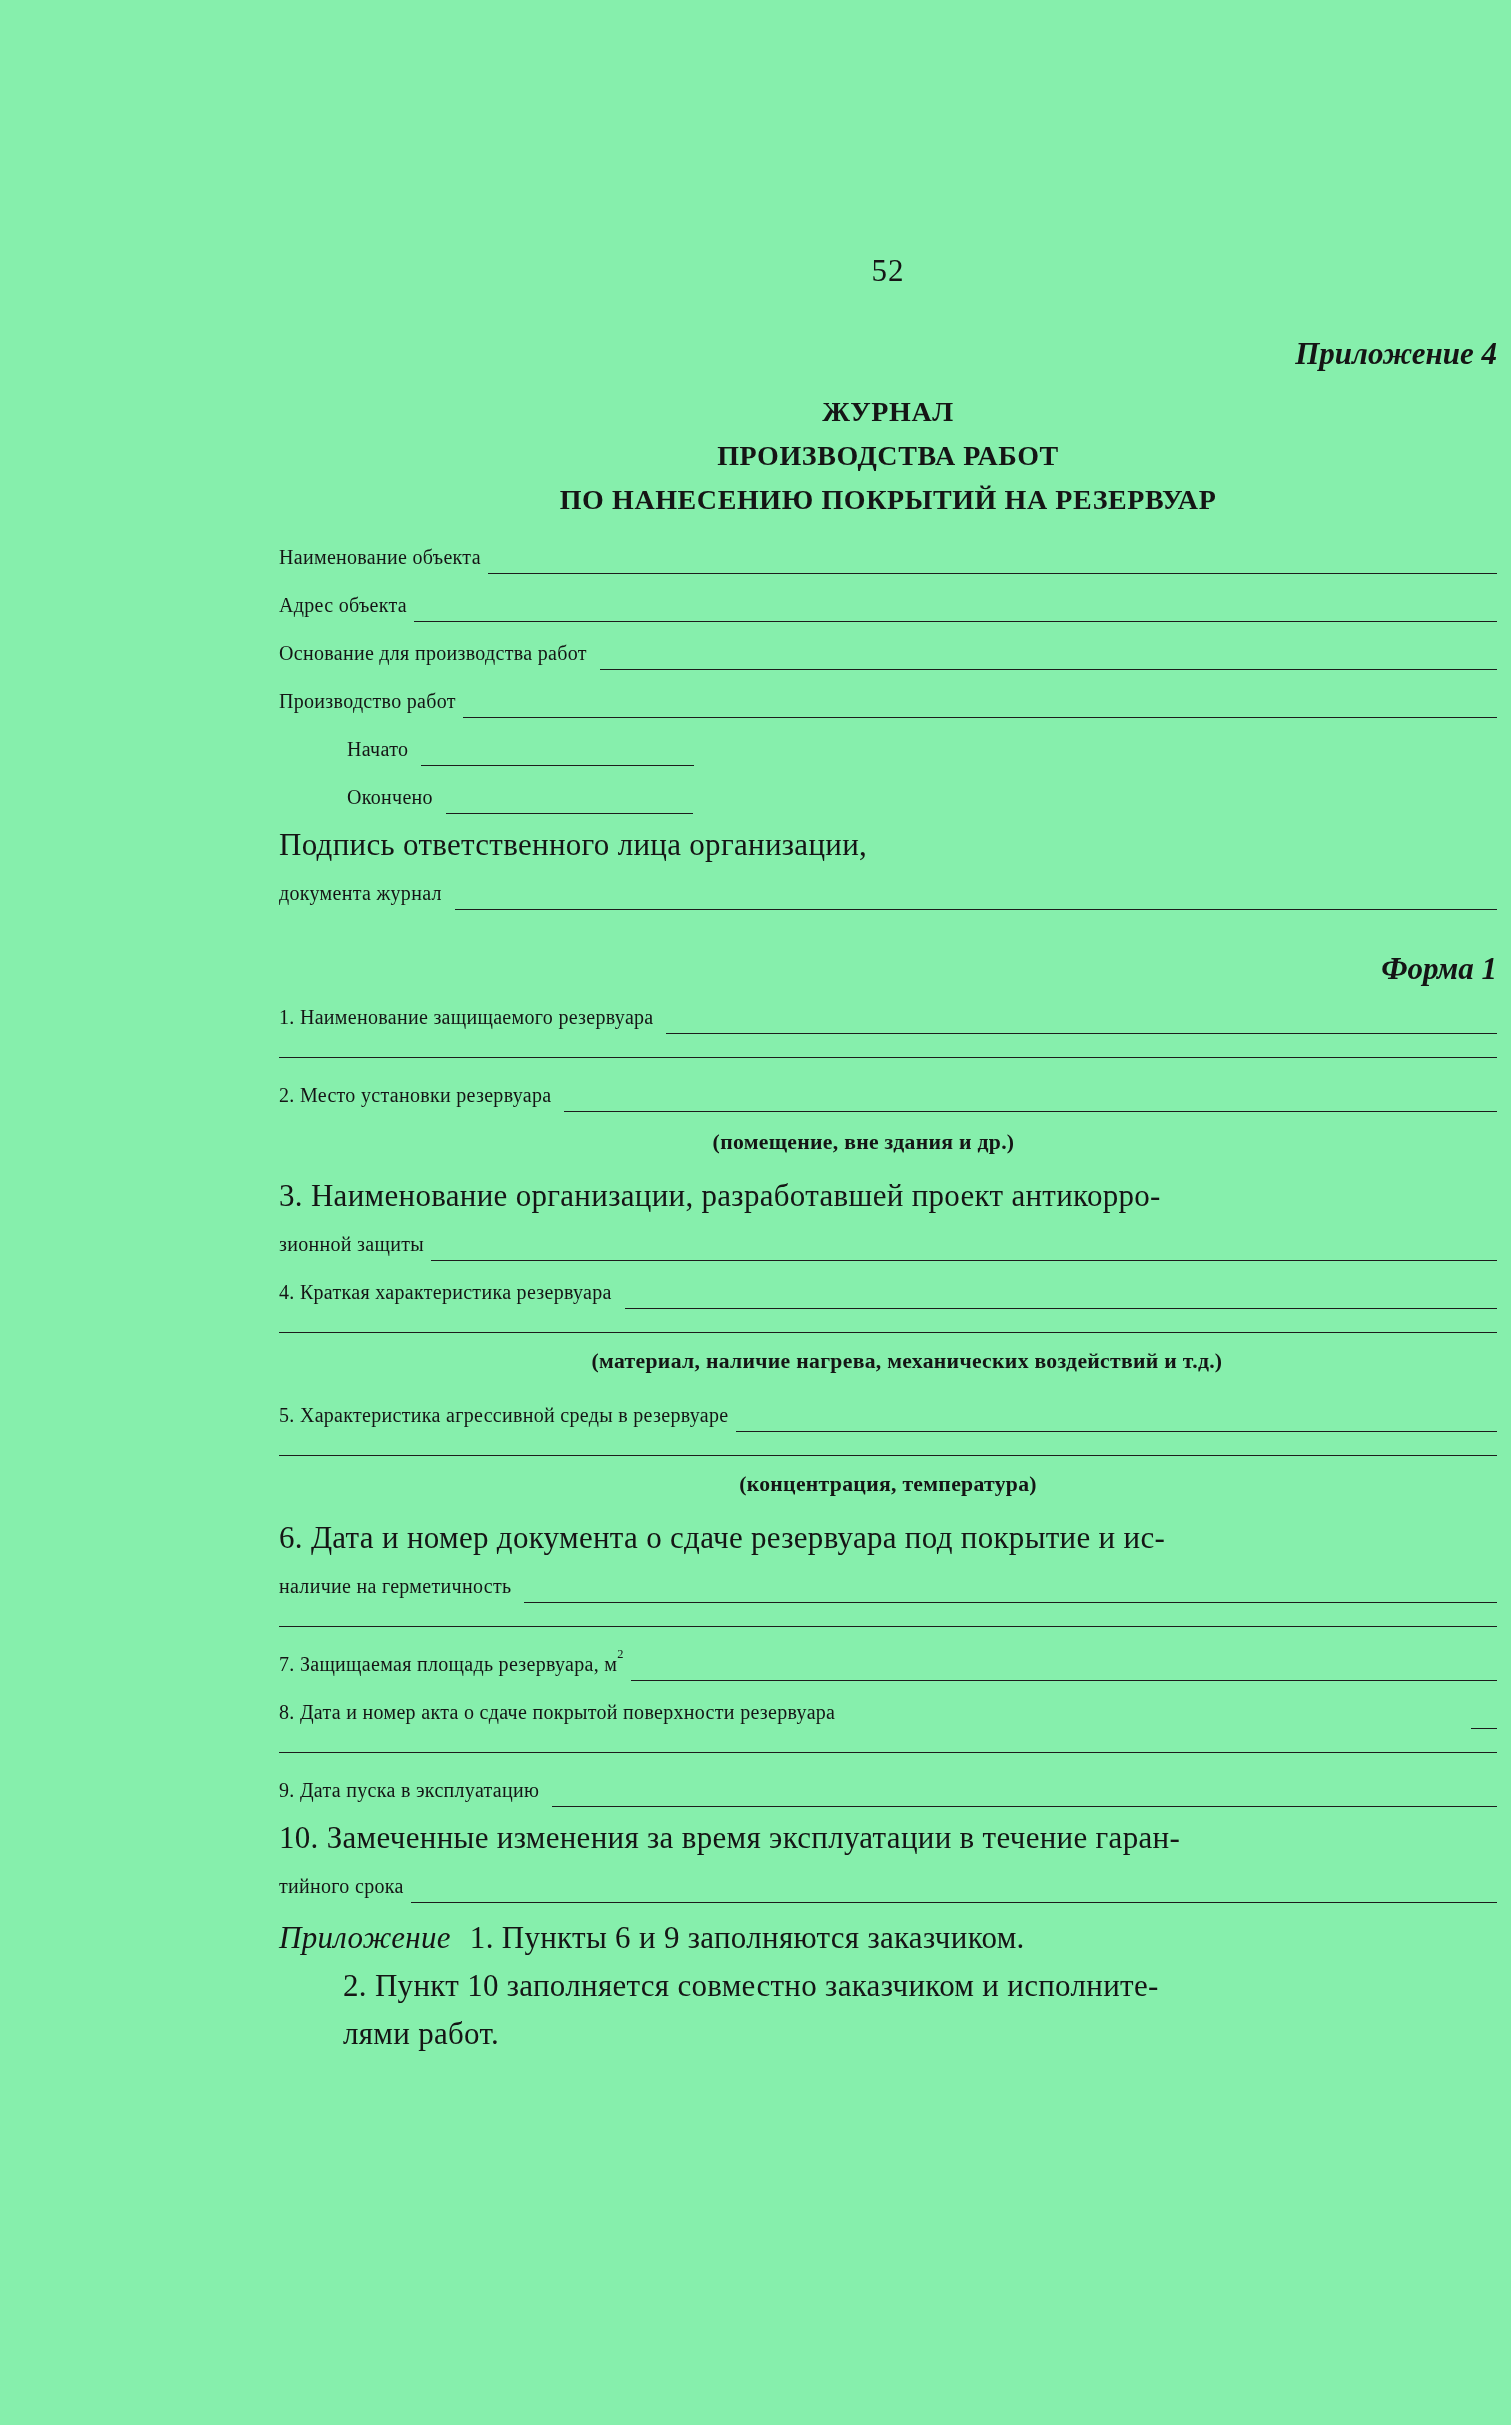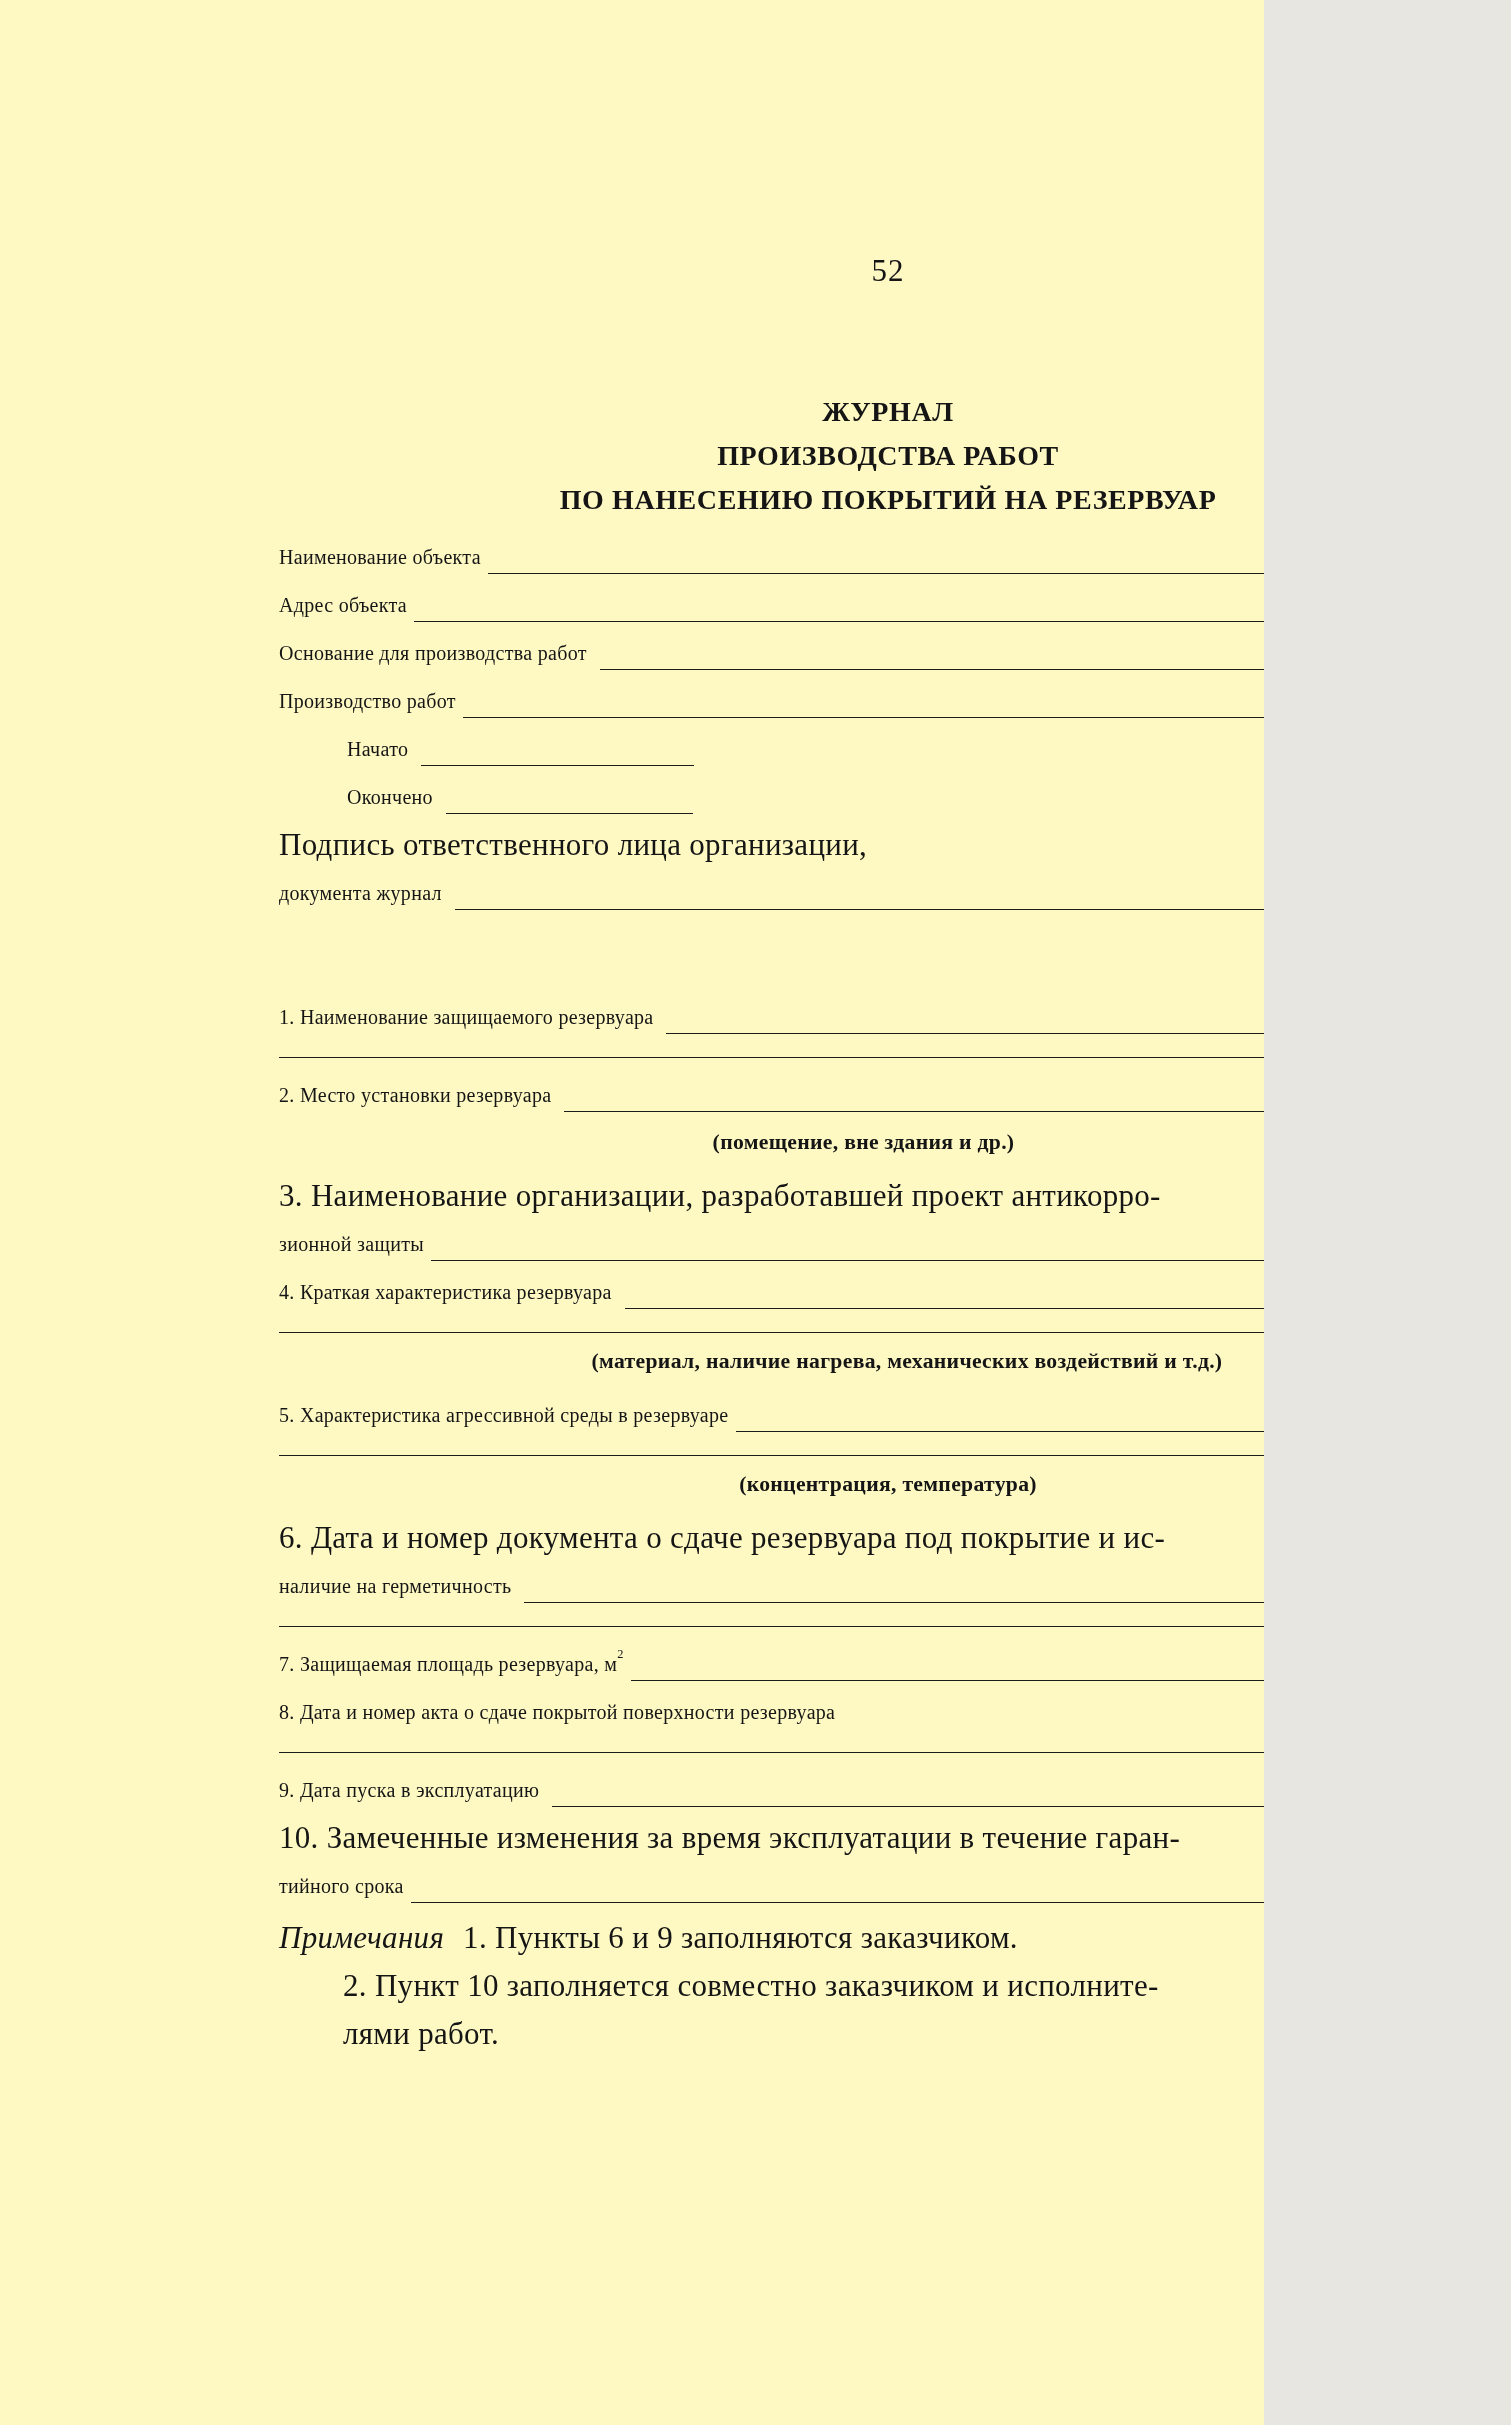--- a/index.html
+++ b/index.html
@@ -5,22 +5,22 @@
   html, body { margin: 0; padding: 0; }
   body {
     width: 1511px; height: 2426px;
     background: #e8e6e0;
     font-family: "Liberation Serif", "DejaVu Serif", serif;
     color: #151515;
     -webkit-font-smoothing: antialiased;
   }
   .page {
     position: relative;
-    width: 1264px; height: 2426px;
-    background: #fef9c3;
+    width: 1511px; height: 2426px;
+    background: #86efac;
     overflow: hidden;
   }
   .content {
     position: absolute;
     left: 279px; top: 252px;
     width: 1218px;
   }
   .pagenum {
     text-align: center;
     font-size: 31px;
@@ -211,21 +211,21 @@
     </div>
 
     <div class="plain">10. Замеченные изменения за время эксплуатации в течение гаран-</div>
     <div class="row">
       <span class="lbl">тийного срока</span>
       <span class="fill"></span>
     </div>
 
     <div class="notes">
       <div class="plain">
-        <span class="notes-heading">Примечания</span><span>1. Пункты 6 и 9 заполняются заказчиком.</span>
+        <span class="notes-heading">Приложение</span><span>1. Пункты 6 и 9 заполняются заказчиком.</span>
       </div>
       <div class="plain note-indent">2. Пункт 10 заполняется совместно заказчиком и исполните-</div>
       <div class="plain note-indent">лями работ.</div>
     </div>
 
   </div>
 </div>
 
 
 </body></html>

